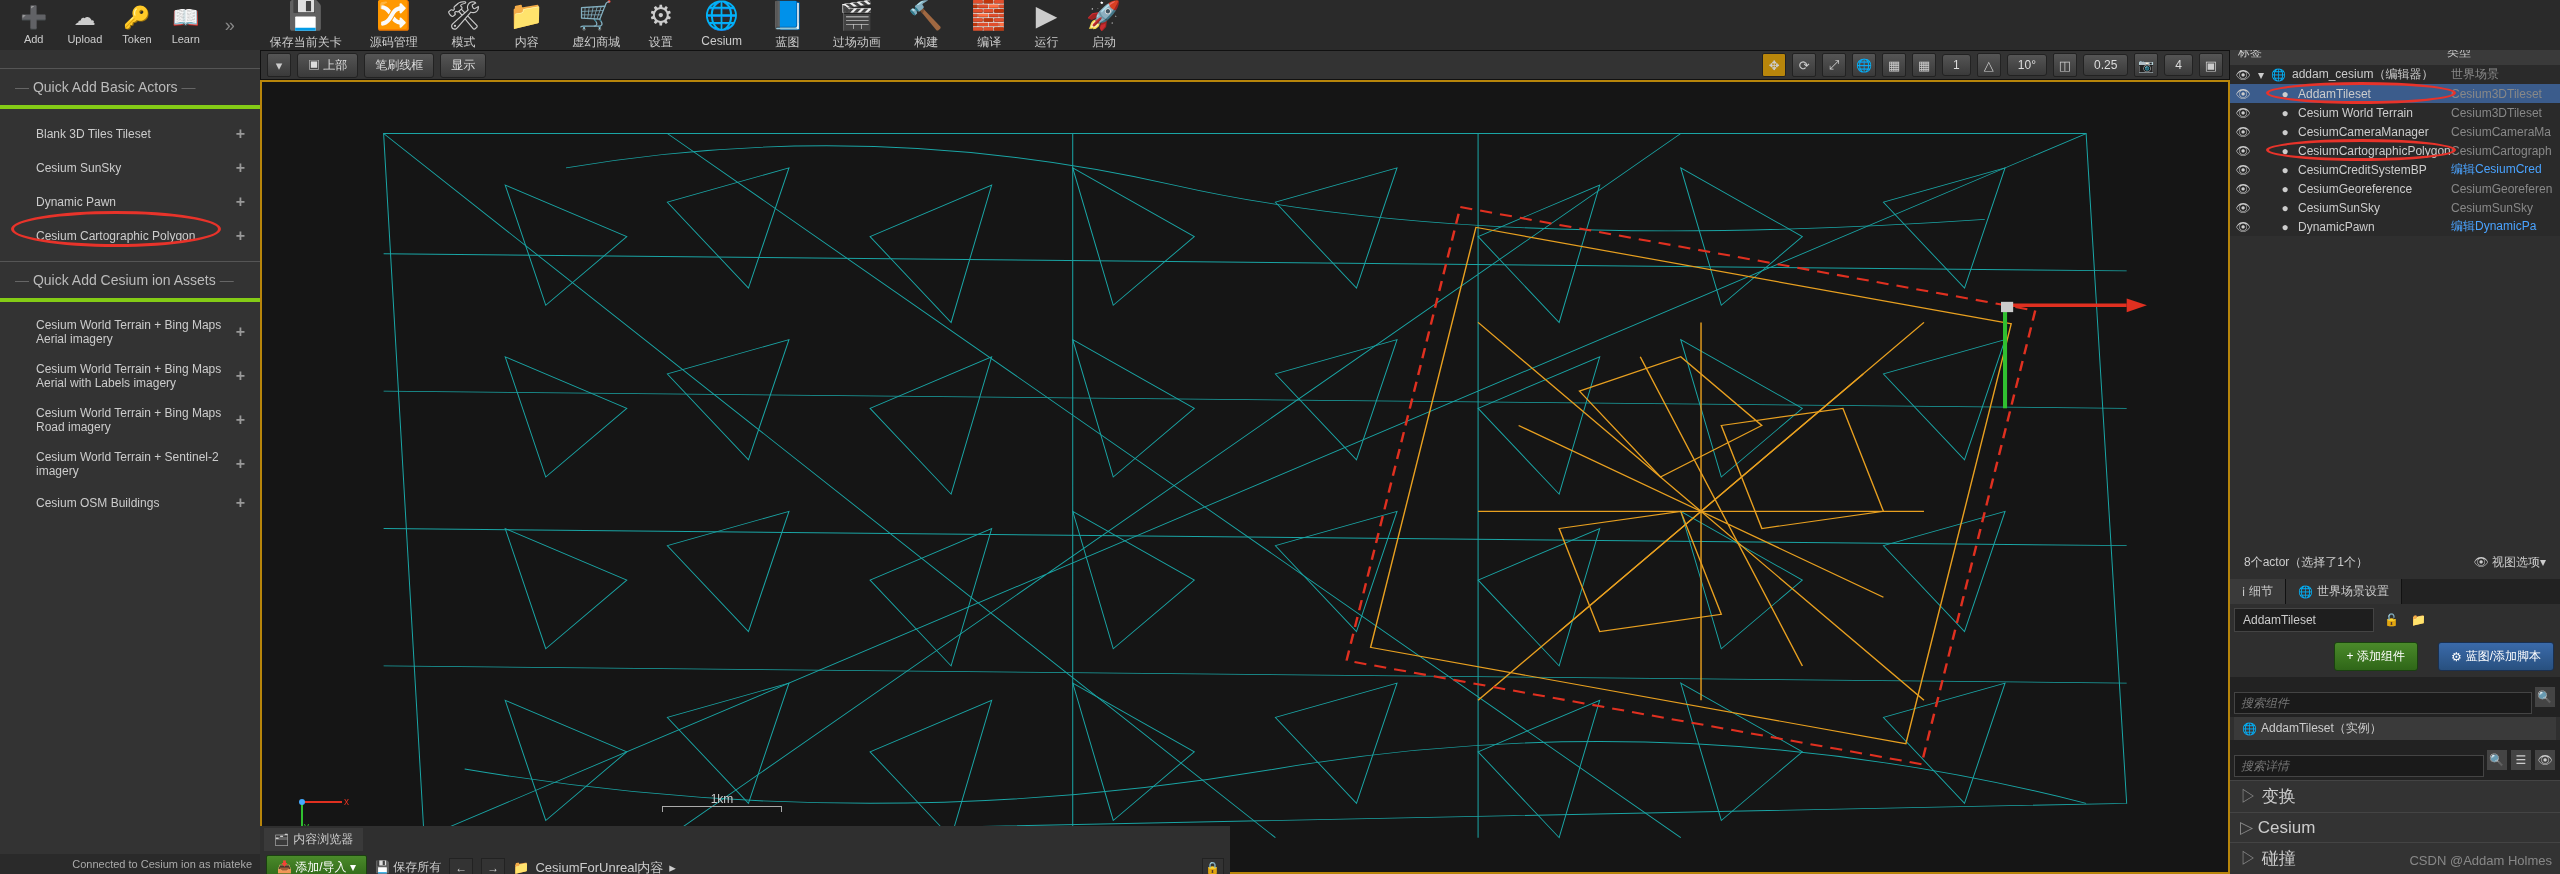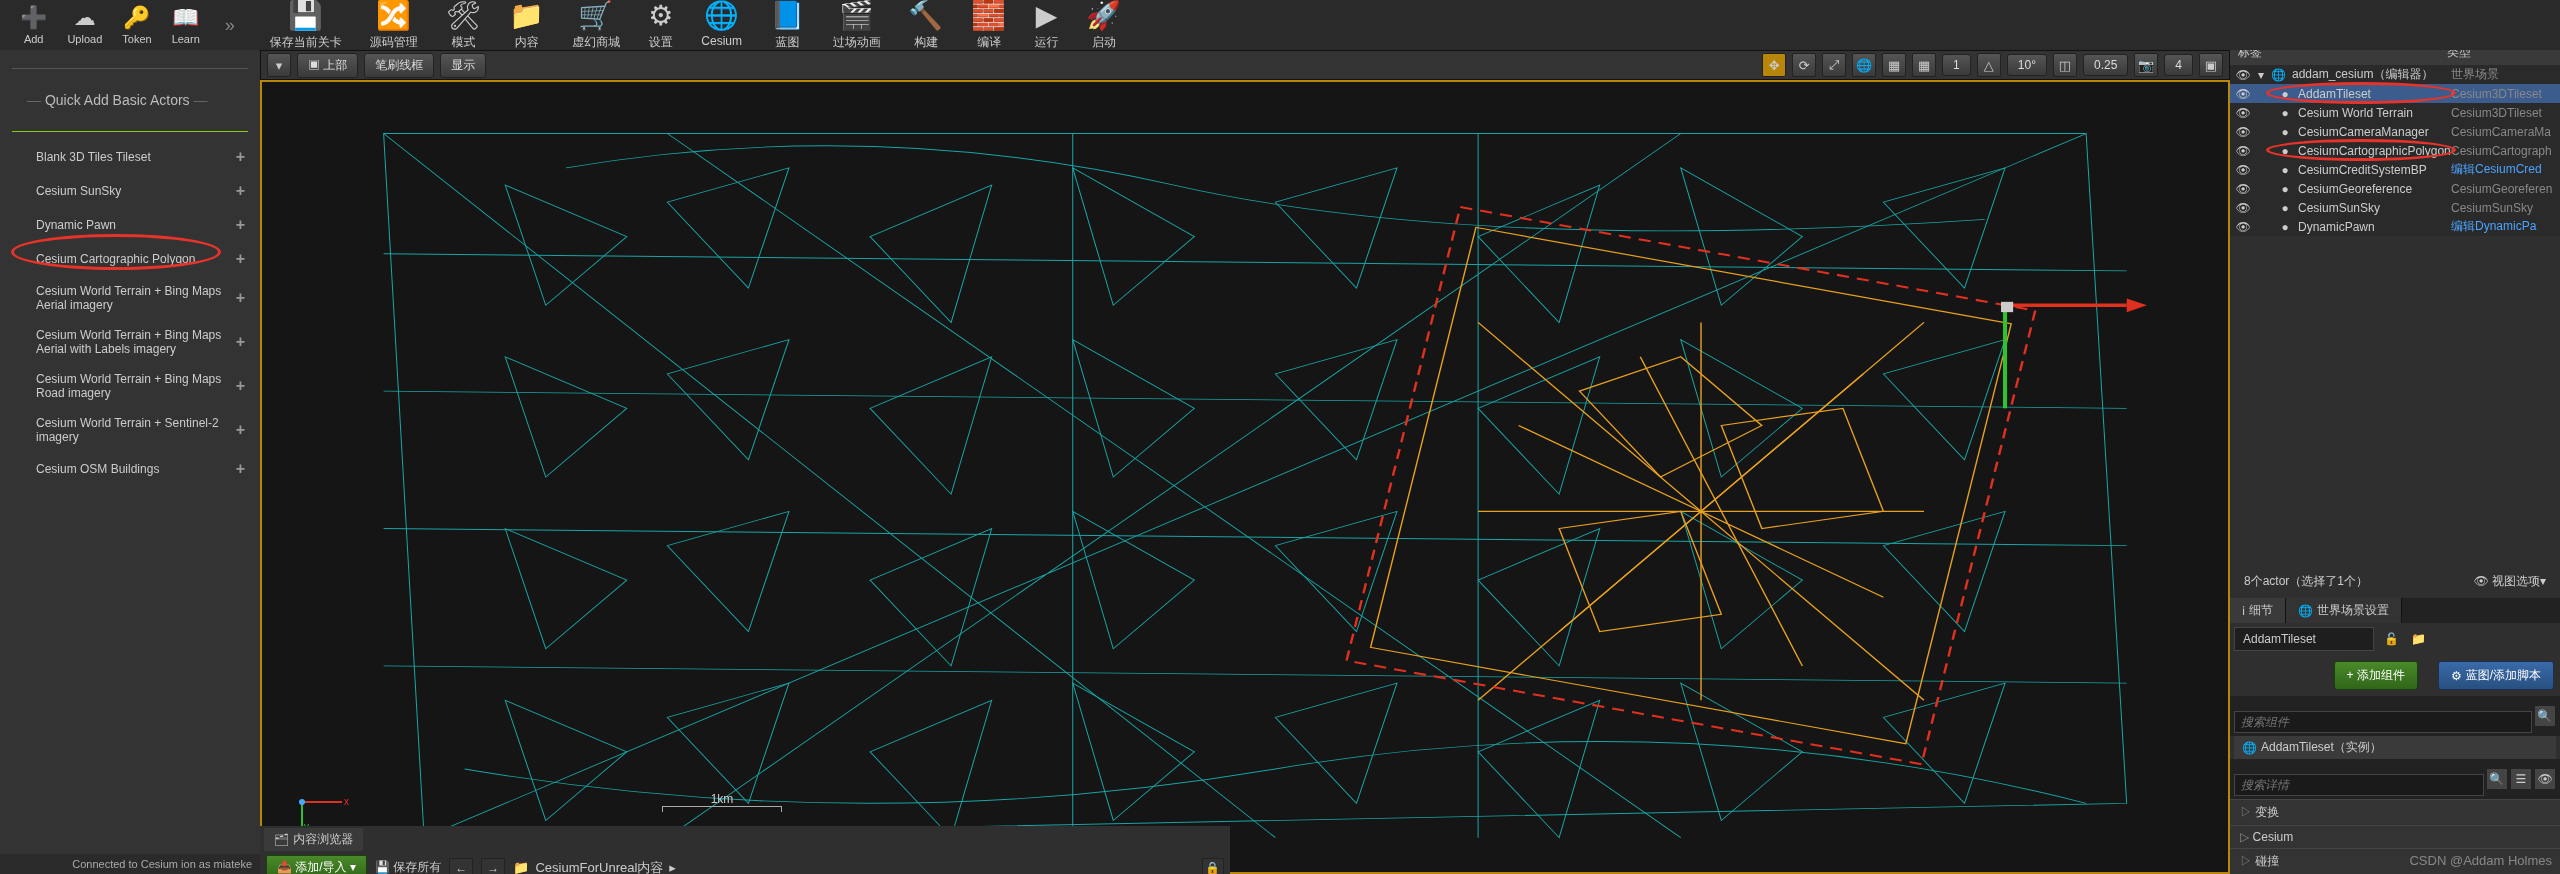--- a/index.html
+++ b/index.html
@@ -12,21 +12,21 @@
 .toolbar-btn { display: flex; flex-direction: column; align-items: center; gap: 2px; cursor: pointer; color: #ccc; }
 .toolbar-btn .icon { font-size: 22px; }
 .toolbar-btn .lbl { font-size: 11px; }
 .toolbar-divider { width: 20px; display: flex; align-items: center; justify-content: center; color: #888; font-size: 18px; }
 .toolbar-main { display: flex; gap: 28px; padding-left: 30px; }
 .toolbar-main .toolbar-btn .icon { font-size: 28px; }
 .toolbar-main .toolbar-btn .lbl { font-size: 12px; }
 
 
 .left-sidebar { width: 260px; background: #333; padding-top: 60px; position: relative; flex-shrink: 0; }
-.sidebar-section-title { color: #bbb; font-size: 14px; padding: 23px 15px; border-top: 1px solid #555; border-bottom: 1px solid #84cc16; margin: 8px 12px; }
+.sidebar-section-title { color: #bbb; font-size: 14px; padding: 10px 15px; border-top: 1px solid #555; border-bottom: 4px solid #84cc16; margin: 8px 0; }
 .sidebar-section-title::before { content: "— "; color: #666; }
 .sidebar-section-title::after { content: " —"; color: #666; }
 .sidebar-item { display: flex; justify-content: space-between; align-items: center; padding: 8px 15px; cursor: pointer; font-size: 12px; margin-left: 21px; }
 .sidebar-item .plus { color: #999; font-size: 16px; font-weight: bold; }
 .status-bar { position: absolute; bottom: 0; left: 0; right: 0; text-align: right; padding: 4px 8px; font-size: 11px; color: #aaa; background:#2a2a2a; }
 
 
 .red-circle { position: absolute; border: 3px solid #e8332a; border-radius: 50%; pointer-events: none; }
 
 
@@ -60,21 +60,21 @@
 .outliner-row .type.link { color: #4aa3ff; }
 .outliner-status { padding: 8px 14px; font-size: 12px; color: #ccc; display: flex; justify-content: space-between; background:#2f2f2f; }
 .tab-bar { display: flex; background: #222; }
 .tab { padding: 4px 12px; background: #333; border-right: 1px solid #111; font-size: 12px; display: flex; align-items: center; gap: 4px; cursor: pointer; }
 .tab.active { background: #3a3a3a; }
 .detail-name { background: #1e1e1e; margin: 4px; padding: 4px 8px; border: 1px solid #444; font-size: 12px; display:inline-block; width:140px; }
 .detail-btns { display: flex; gap: 20px; padding: 6px; justify-content: flex-end; }
 .btn-green { background: linear-gradient(#4a8a2a,#2f6618); color: #fff; padding: 5px 12px; border: 1px solid #1a4010; border-radius: 3px; font-size: 12px; cursor: pointer; }
 .btn-blue { background: linear-gradient(#3a6aaa,#28507f); color: #fff; padding: 5px 12px; border: 1px solid #1a3050; border-radius: 3px; font-size: 12px; cursor: pointer; display:flex; align-items:center; gap:4px;}
 .detail-instance { background: #3a3a3a; margin: 0 4px; padding: 3px 8px; font-size: 12px; display: flex; align-items: center; gap: 4px; }
-.detail-cat { background: #333; padding: 4px 10px; font-size: 12px; border-top: 1px solid #444; cursor: pointer; }
+.detail-cat { background: #333; padding: 4px 10px; font-size: 17px; border-top: 1px solid #444; cursor: pointer; }
 .detail-cat::before { content: "▷ "; color: #888; }
 .watermark { position: absolute; bottom: 6px; right: 8px; color: rgba(220,220,220,0.5); font-size: 13px; }
 
 
 .cb-bar { position: absolute; bottom: 0; left: 0; width: 1230px; height: 48px; background: #2f2f2f; display: flex; flex-direction: column; }
 .cb-tabs { display: flex; padding: 2px 4px; }
 .cb-tab { background: #3a3a3a; padding: 3px 10px; font-size: 12px; display: flex; align-items: center; gap: 4px; cursor:pointer; }
 .cb-row { display: flex; align-items: center; gap: 8px; padding: 2px 6px; }
 .cb-btn { background: linear-gradient(#4a8a2a,#2f6618); color: #fff; padding: 3px 10px; border: 1px solid #1a4010; border-radius: 2px; font-size: 12px; cursor: pointer; }
 .cb-nav { background: #333; border: 1px solid #222; width: 24px; height: 20px; display: inline-flex; align-items: center; justify-content: center; cursor: pointer; }
@@ -174,20 +174,21 @@
       </div>
     <div class="sidebar-item">
         <span>Dynamic Pawn</span>
         <span class="plus">+</span>
       </div>
     <div class="sidebar-item" style="position:relative;">
       <span>Cesium Cartographic Polygon</span>
         <span class="plus">+</span>
       <div class="red-circle" style="left:-10px; top:-8px; width:210px; height:36px;"></div>
     </div>
+    <div class="sidebar-section-title">Quick Add Cesium ion Assets</div>
     <div class="sidebar-item">
         <span>Cesium World Terrain + Bing Maps Aerial imagery</span>
         <span class="plus">+</span>
       </div>
     <div class="sidebar-item">
         <span>Cesium World Terrain + Bing Maps Aerial with Labels imagery</span>
         <span class="plus">+</span>
       </div>
     <div class="sidebar-item">
         <span>Cesium World Terrain + Bing Maps Road imagery</span>

